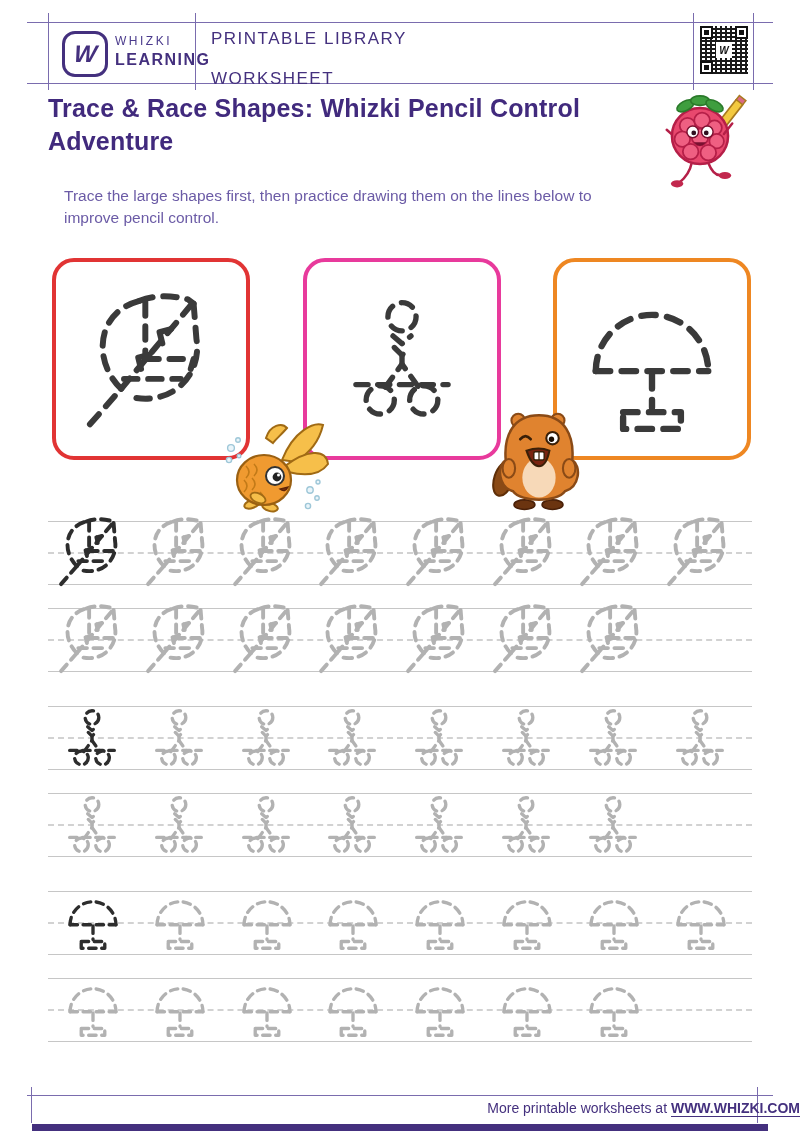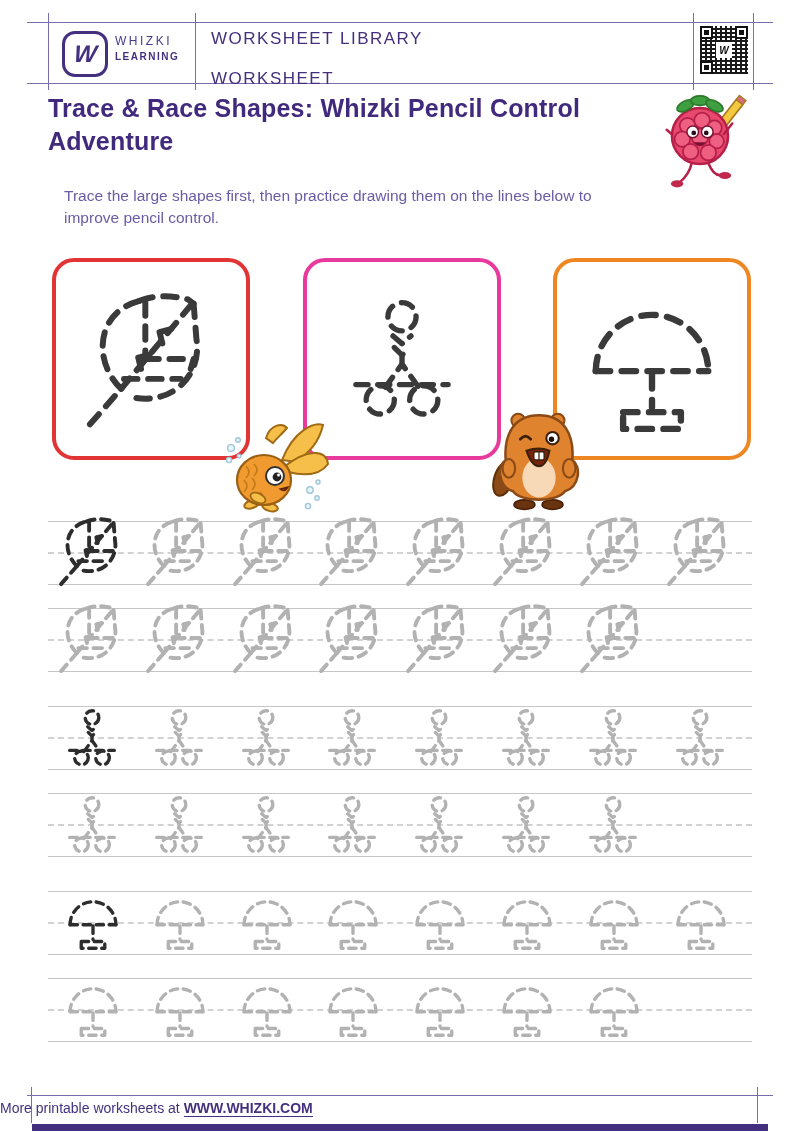--- a/index.html
+++ b/index.html
@@ -7,21 +7,21 @@
         font-family:"Liberation Sans",sans-serif;}
   
   .hline{position:absolute;height:0;border-top:1px solid #7a6cae;}
   .vline{position:absolute;width:0;border-left:1px solid #7a6cae;}
   
   .logo-box{position:absolute;left:62px;top:31px;width:40px;height:40px;border:3px solid #44307e;
             border-radius:13px;display:flex;align-items:center;justify-content:center;}
   .logo-w{font-style:italic;font-weight:800;font-size:24px;color:#44307e;transform:skewX(-6deg);}
   .brand{position:absolute;left:115px;top:34px;color:#44307e;}
   .brand .t1{font-size:12px;letter-spacing:2.5px;font-weight:400;color:#4a3a8c;}
-  .brand .t2{font-size:10px;letter-spacing:1.5px;font-weight:800;margin-top:3px;}
+  .brand .t2{font-size:16px;letter-spacing:1.5px;font-weight:800;margin-top:3px;}
   .libtxt{position:absolute;left:211px;top:29px;color:#44307e;}
   .libtxt .t1{font-size:17px;letter-spacing:1.5px;font-weight:400;}
   .libtxt .t2{font-size:17px;letter-spacing:1.5px;font-weight:400;margin-top:20px;}
   
   .qr{position:absolute;left:700px;top:26px;width:48px;height:48px;background:
       repeating-linear-gradient(0deg,#1a1a1a 0 2px,transparent 2px 4px),
       repeating-linear-gradient(90deg,#1a1a1a 0 2px,transparent 2px 5px);}
   .qr .finder{position:absolute;width:9px;height:9px;border:2px solid #111;background:#fff;}
   .qr .finder::after{content:"";position:absolute;left:2px;top:2px;width:5px;height:5px;background:#111;}
   .qr .f1{left:0;top:0}.qr .f2{right:0;top:0}.qr .f3{left:0;bottom:0}
@@ -54,21 +54,21 @@
   .ln.top{top:0;border-top:1.6px solid #c6c6c6;}
   .ln.mid{top:31px;border-top:2px dashed #d2d2d2;}
   .ln.bot{top:63px;border-top:1.6px solid #c6c6c6;}
   .tshape{position:absolute;color:#b2b2b2;}
   .tshape.dark{color:#2d2d2d;}
   .tshape svg{width:100%;height:100%;stroke:currentColor;stroke-width:5.4;stroke-dasharray:12 9;}
   .sh-leaf{width:72px;height:78px;top:-9px;}
   .sh-cherries{width:64px;height:62px;top:1px;margin-left:4px;}
   .sh-umbrella{width:78px;height:62px;top:-1px;margin-left:-2px;}
   
-  .footer-text{position:absolute;left:0;top:1100px;width:800px;text-align:left;font-size:14px;
+  .footer-text{position:absolute;left:0;top:1100px;width:800px;text-align:right;font-size:14px;
                color:#44307e;}
   .footer-text .link{font-weight:800;text-decoration:none;color:#44307e;border-bottom:1.5px solid #44307e;}
   .bottom-bar{position:absolute;left:32px;top:1124px;width:736px;height:7px;background:#44307e;}
 </style>
 </head>
 <body>
 
 <svg width="0" height="0" style="position:absolute" aria-hidden="true">
   <defs>
     <symbol id="sym-leaf" viewBox="0 0 100 100">
@@ -118,21 +118,21 @@
   <div class="vline" style="left:753px;top:13px;height:77px;"></div>
 
   <div class="logo-box">
     <span class="logo-w">W</span>
   </div>
   <div class="brand">
     <div class="t1">WHIZKI</div>
     <div class="t2">LEARNING</div>
   </div>
   <div class="libtxt">
-    <div class="t1">WORKSHEET LIBRARY</div>
+    <div class="t1">PRINTABLE LIBRARY</div>
     <div class="t2">WORKSHEET</div>
   </div>
 
   <div class="qr">
     <div class="finder f1"></div>
     <div class="finder f2"></div>
     <div class="finder f3"></div>
     <div class="center-w">W</div>
   </div>
 

